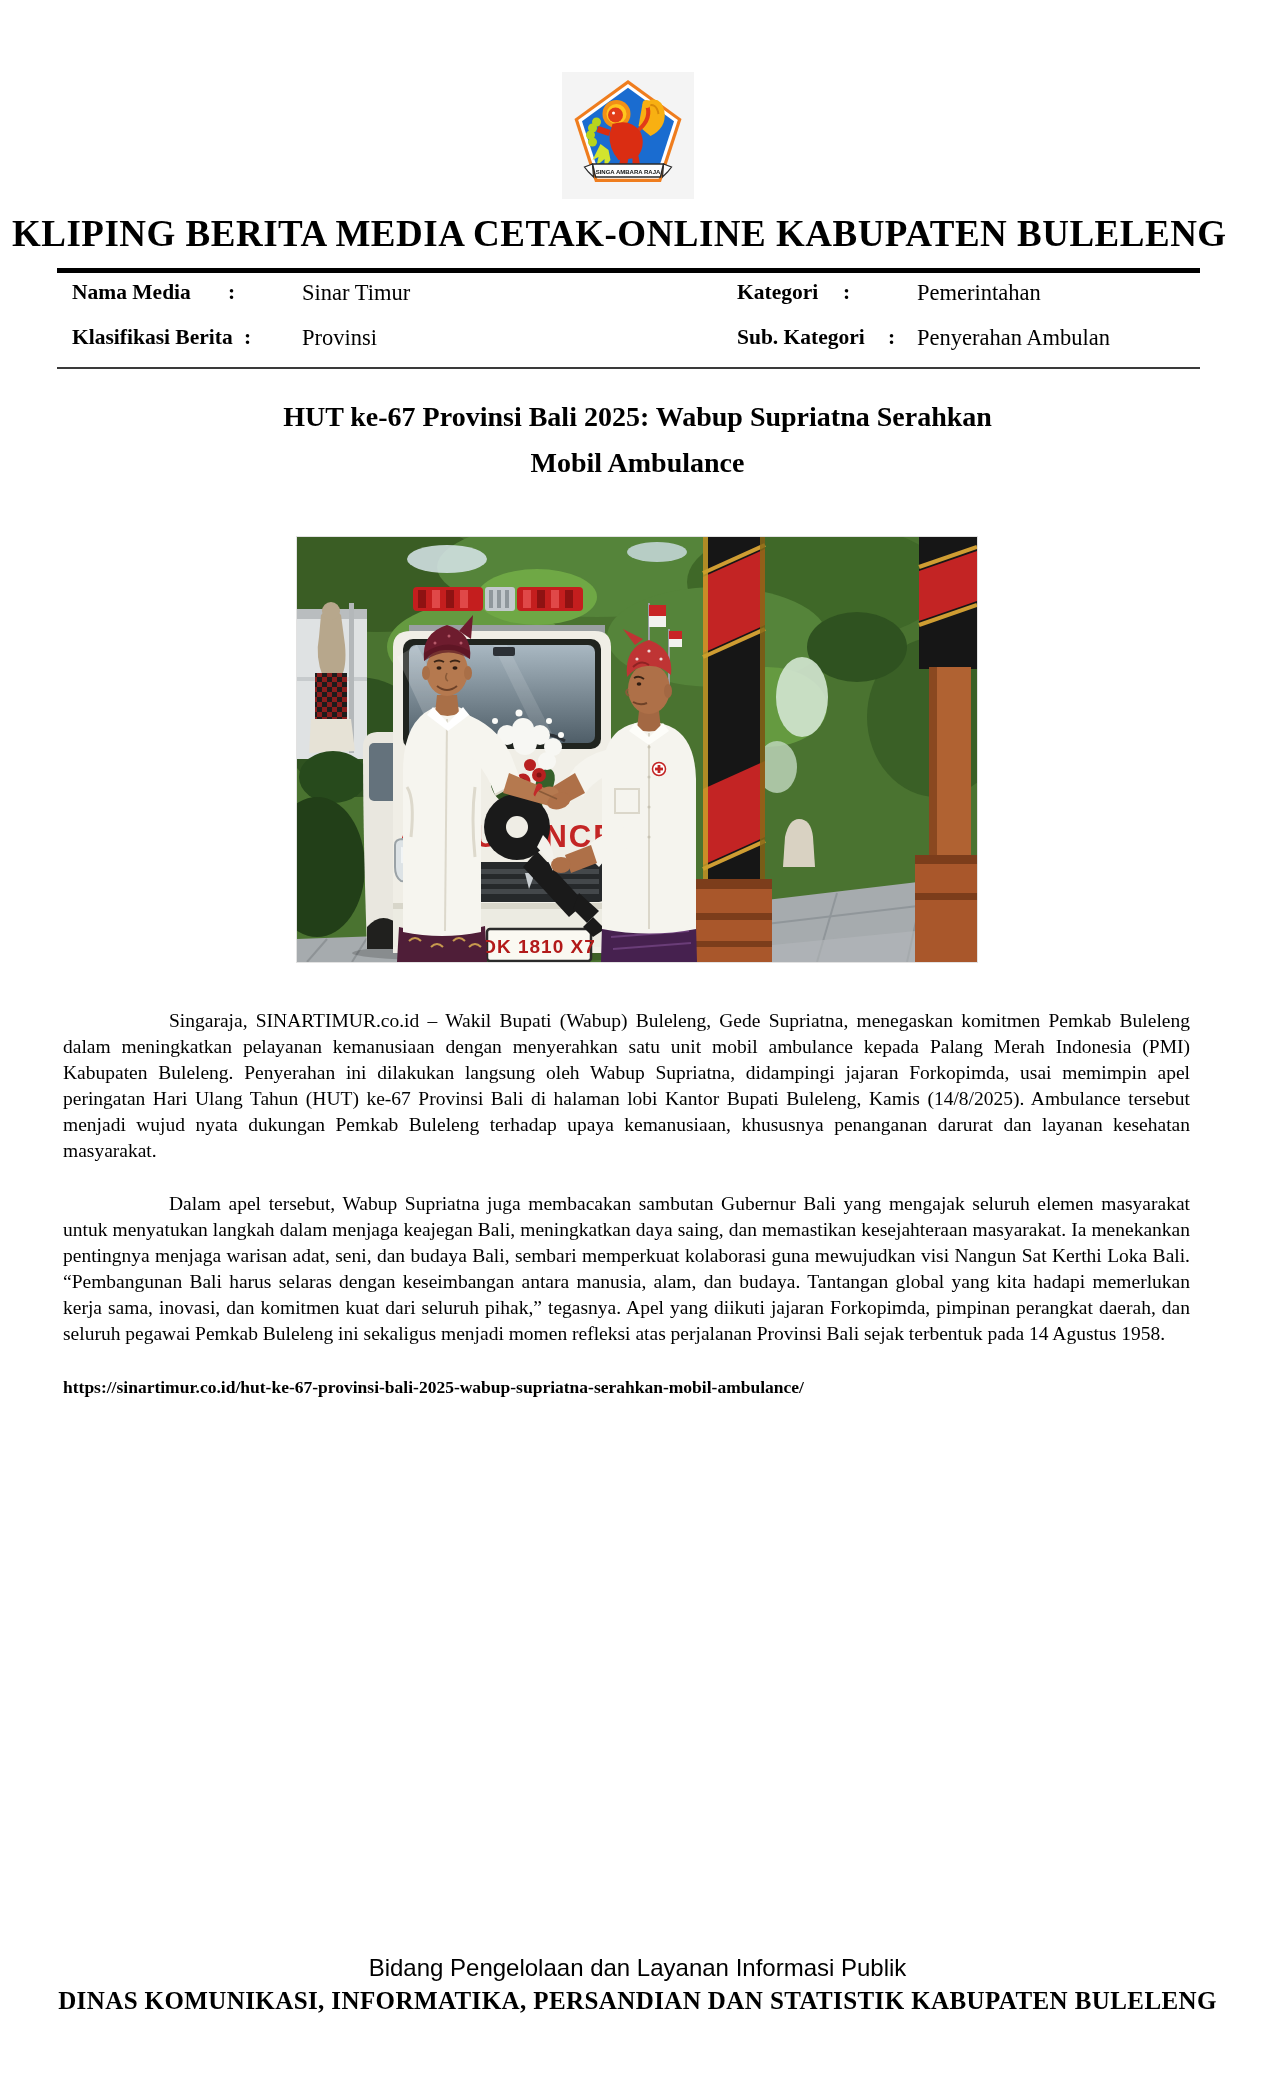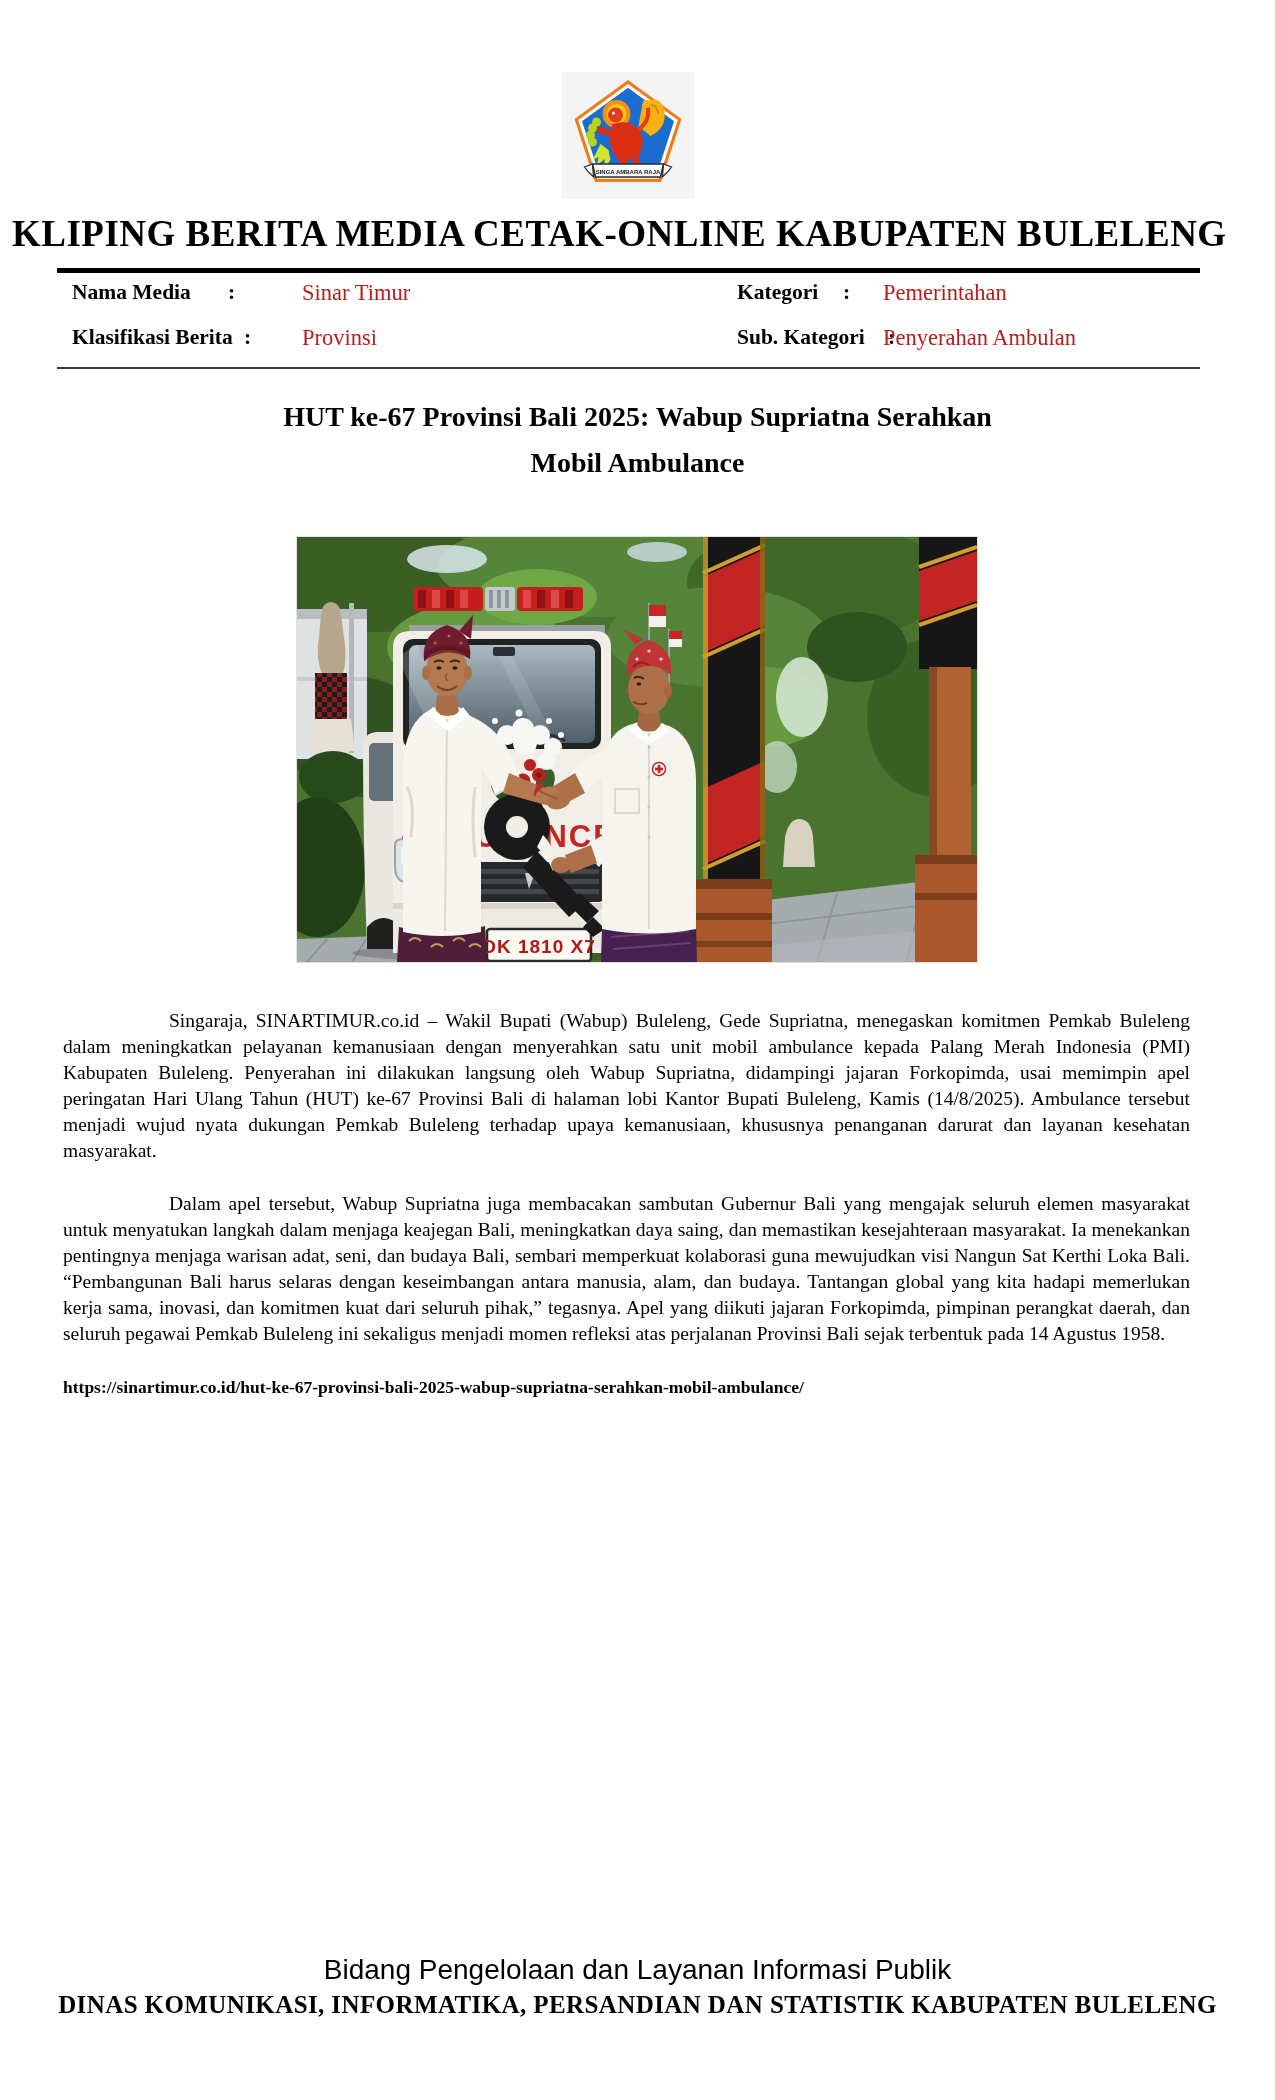--- a/index.html
+++ b/index.html
@@ -11,39 +11,39 @@
 
   .kop-title{position:absolute;left:12px;width:100%;top:212px;margin:0;
              font-size:37px;font-weight:bold;letter-spacing:0.5px;white-space:nowrap;}
 
   .rule-thick{position:absolute;left:57px;top:268px;width:1143px;height:5px;background:#000;}
   .rule-thin{position:absolute;left:57px;top:367px;width:1143px;height:2px;background:#3a3a3a;}
 
   .mcell{position:absolute;white-space:nowrap;}
   .r1{top:280px;} .r2{top:325px;}
   .lab{font-weight:bold;font-size:21.5px;}
-  .val{font-size:22.5px;color:#b91c1c;}
+  .val{font-size:22.5px;color:#000000;}
   .cl-label{left:72px;} .cl-colon1{left:228px;} .cl-colon2{left:244px;} .cl-value{left:302px;}
-  .cr-label{left:737px;} .cr-colon1{left:843px;} .cr-colon2{left:888px;} .cr-value{left:883px;}
+  .cr-label{left:737px;} .cr-colon1{left:843px;} .cr-colon2{left:888px;} .cr-value{left:917px;}
 
   .article-title{position:absolute;left:0;width:100%;top:394px;text-align:center;
                  font-weight:bold;font-size:28px;line-height:46px;}
 
   .photo{position:absolute;left:297px;top:537px;width:680px;height:425px;margin:0;
          outline:1px solid #e2e2e2;}
   .photo svg{display:block;width:100%;height:100%;}
 
   .body-text{position:absolute;left:63px;top:1008px;width:1143px;
              font-size:19.5px;line-height:26px;text-align:justify;}
   .body-text p{margin:0 16px 27px 0;text-indent:106px;}
   .source-url{display:inline-block;font-size:17.5px;font-weight:bold;
               color:#000;text-decoration:none;cursor:pointer;}
 
   .footer{position:absolute;left:0;width:100%;top:1954px;text-align:center;}
-  .footer-line1{font-family:"Liberation Sans","DejaVu Sans",sans-serif;font-size:28px;margin-bottom:5px;}
+  .footer-line1{font-family:"Liberation Sans","DejaVu Sans",sans-serif;font-size:24px;margin-bottom:5px;}
   .footer-line2{font-size:25px;font-weight:bold;letter-spacing:0.4px;white-space:nowrap;}
 </style>
 </head>
 <body>
 
 <div class="page">
 
   <div class="logo-box">
     <svg viewBox="0 0 131 127">
       <rect width="131" height="127" fill="#f4f4f4"></rect>

